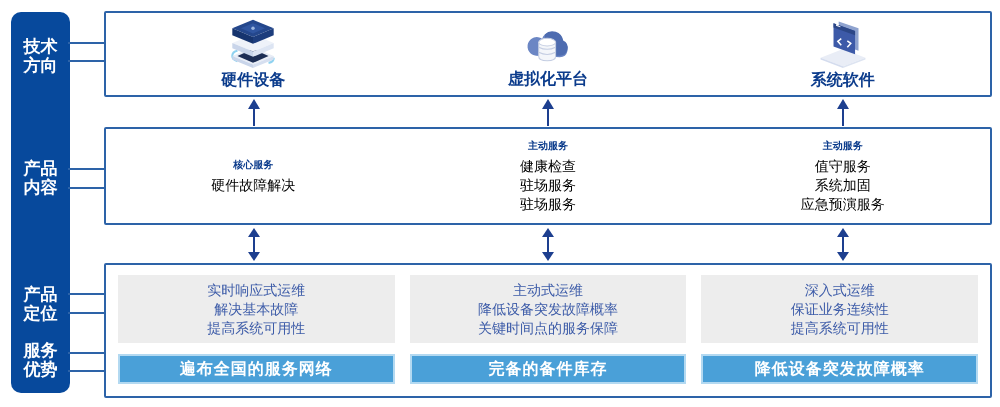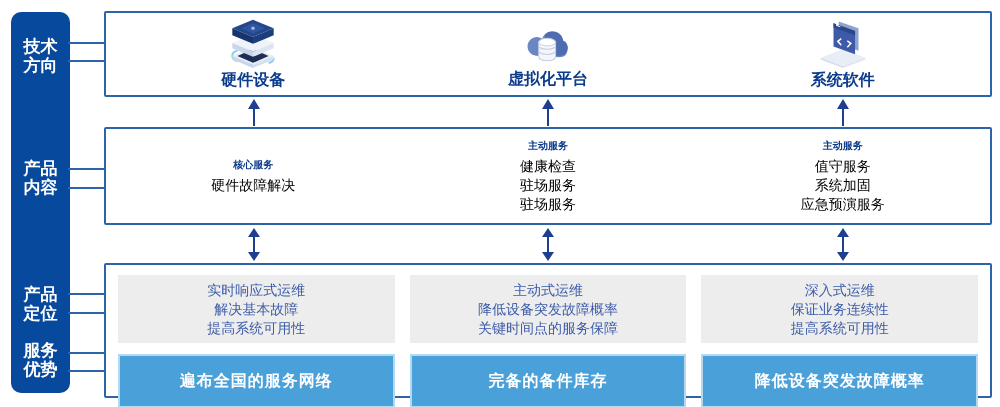--- a/index.html
+++ b/index.html
@@ -29,21 +29,21 @@
   .tech-label { margin-top: 2px; font-size: 16px; font-weight: bold; color: #0c3c8c; }
 
   .content-title { font-size: 10px; font-weight: bold; color: #0c3c8c; margin-bottom: 4px; }
   .content-line { font-size: 14px; color: #000000; line-height: 19px; text-align: center; }
 
   .box-bottom { display: grid; grid-template-columns: repeat(3, 1fr); gap: 15px; padding: 10px 12px 0 12px; }
   .pos-col { display: flex; flex-direction: column; }
   .gray-box { height: 68px; background: #ededed; display: flex; flex-direction: column;
               justify-content: center; text-align: center; }
   .gray-line { font-size: 14px; color: #3c5ba8; line-height: 19px; }
-  .blue-bar { margin-top: 11px; height: 54px; background: #4aa0d8; border: 2px solid #b3d9f1;
+  .blue-bar { margin-top: 11px; height: 30px; background: #4aa0d8; border: 2px solid #b3d9f1;
               display: flex; align-items: center; justify-content: center;
               color: #ffffff; font-weight: bold; font-size: 16px; letter-spacing: 1px; }
 
   
   .arrow { position: absolute; }
 </style>
 </head>
 <body>
 
 <div class="canvas">

